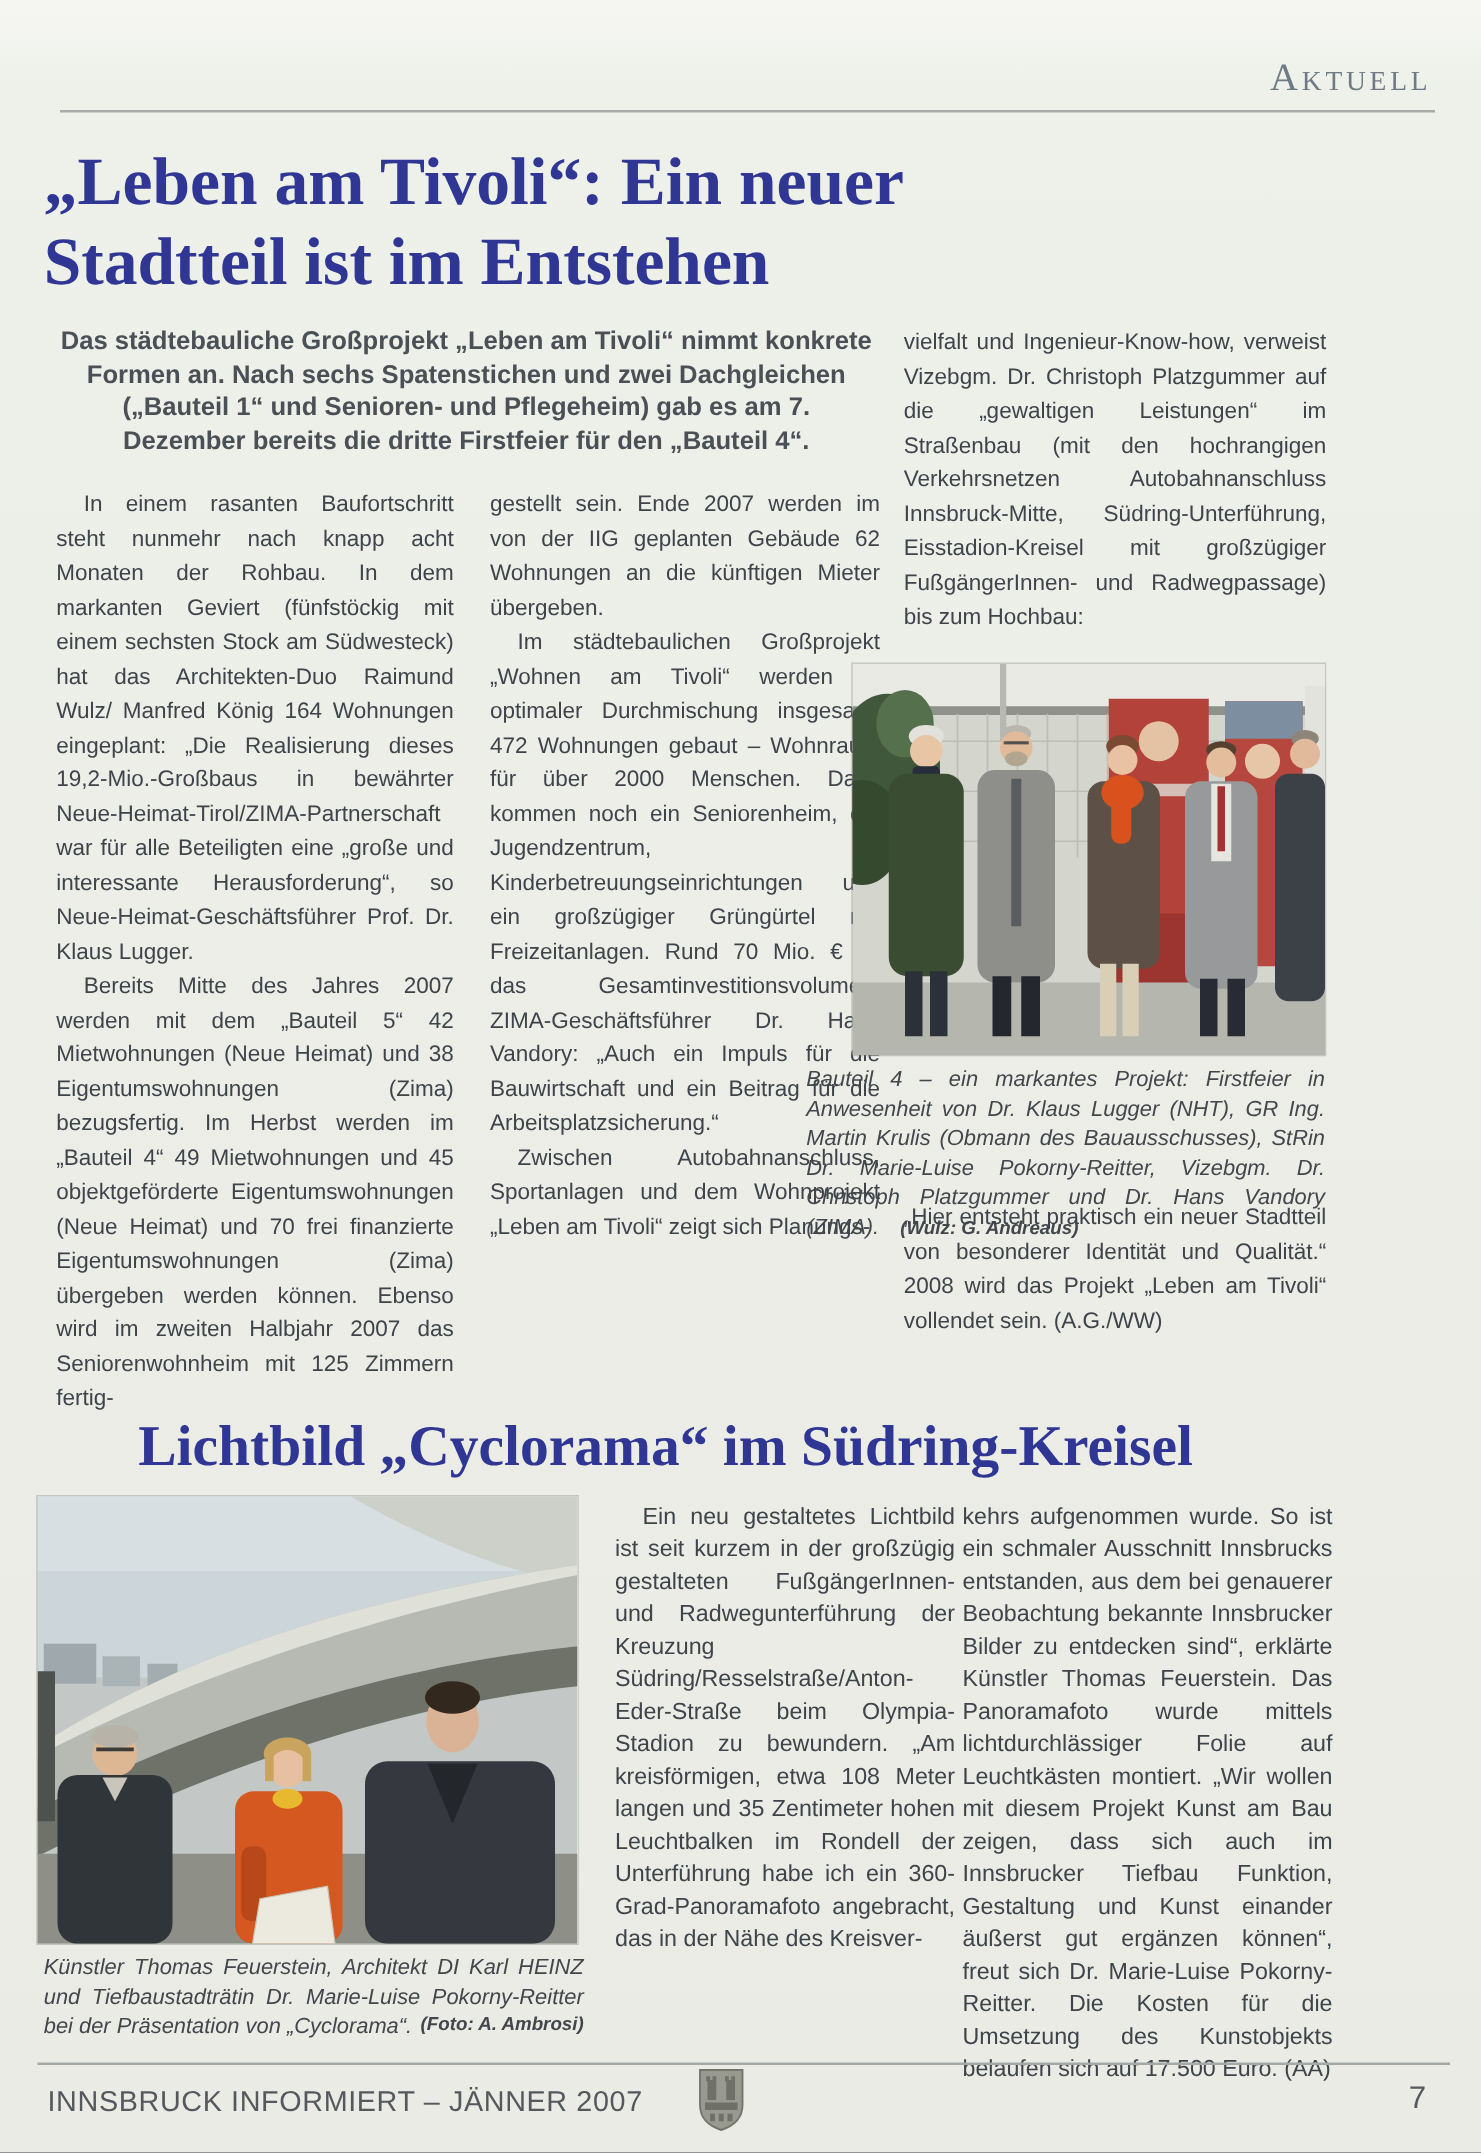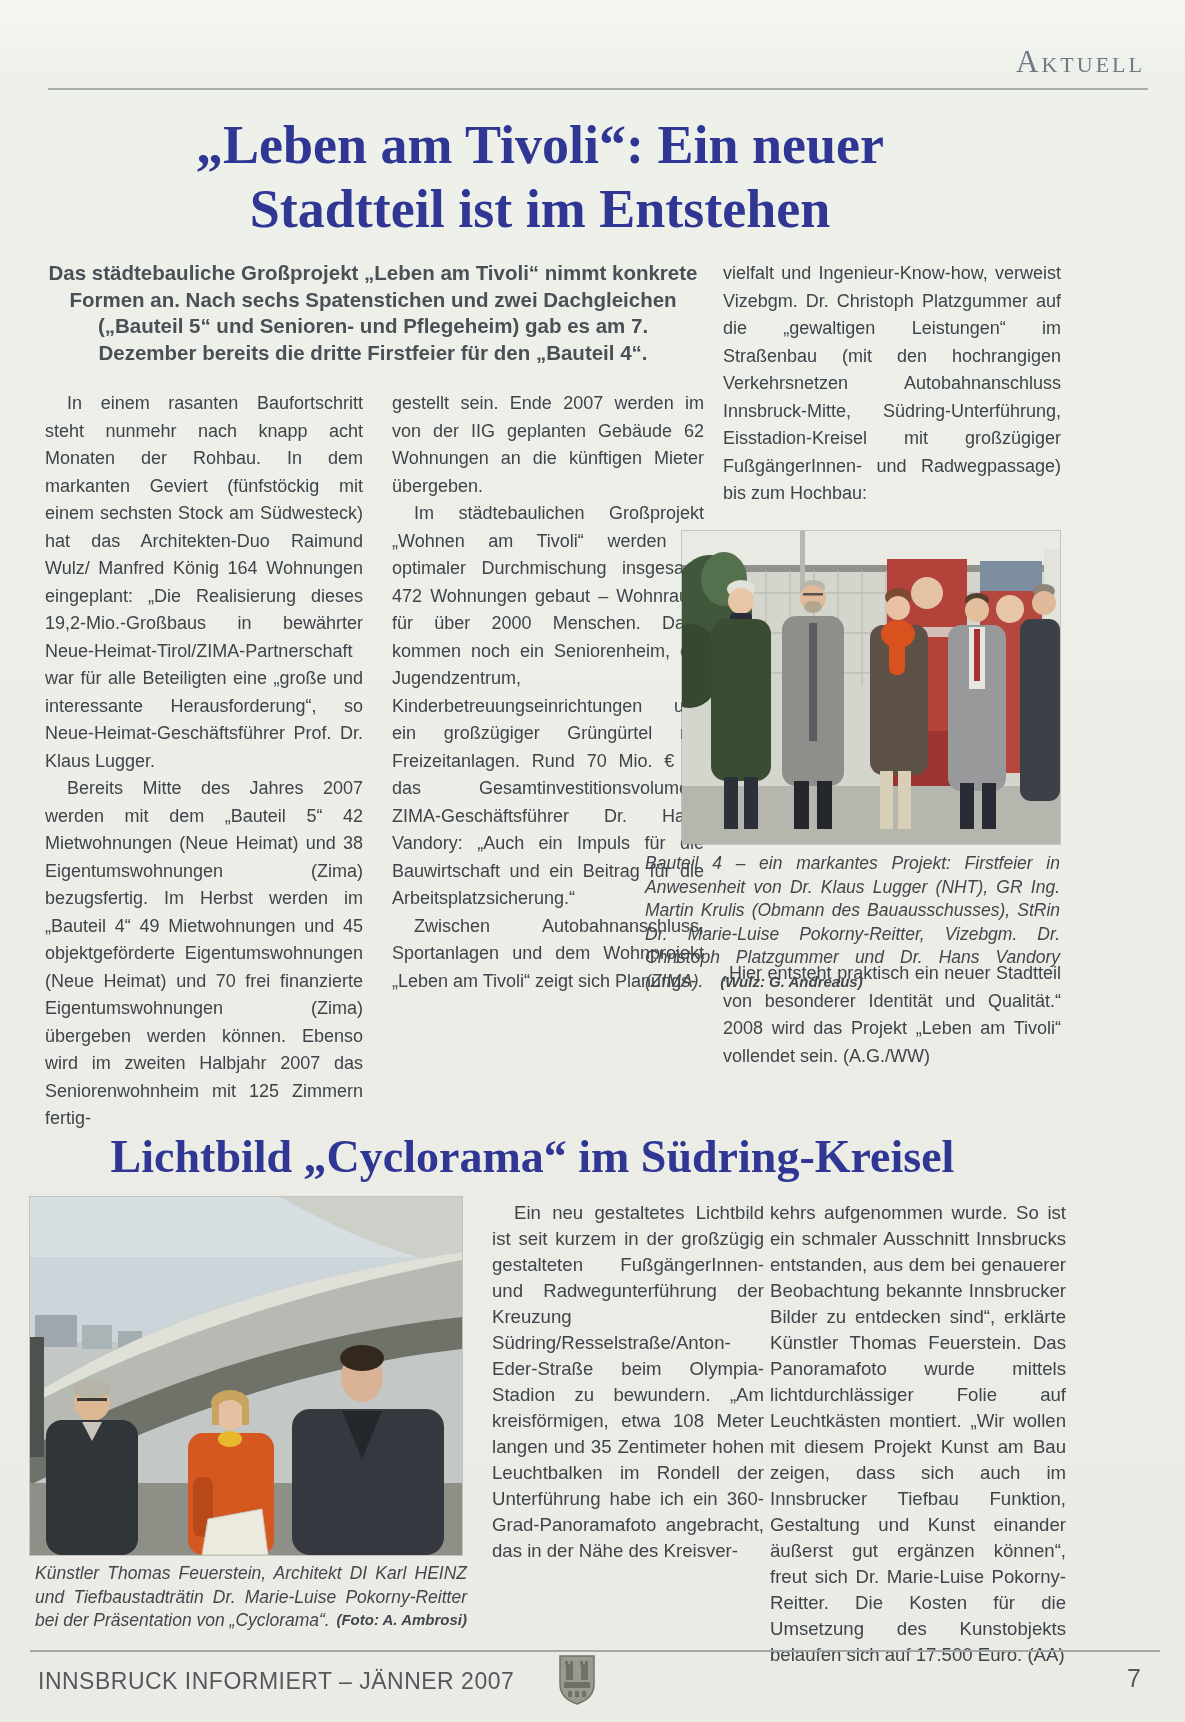--- a/index.html
+++ b/index.html
@@ -8,21 +8,21 @@
     background:linear-gradient(180deg,#f6f7f3 0%,#eef0ea 4%,#ebede6 55%,#e9ebe4 100%);
     font-family:"Liberation Sans",sans-serif;color:#42464b;
   }
   .section-label{
     position:absolute;top:44px;right:40px;
     font-family:"Liberation Serif",serif;font-variant:small-caps;
     font-size:31px;letter-spacing:3px;color:#6e7a85;
   }
   .header-rule{position:absolute;top:88px;left:48px;width:1100px;height:2px;background:#a8adaa;}
   .a1-title{
-    position:absolute;top:114px;left:35px;width:1010px;margin:0;text-align:center;
+    position:absolute;top:114px;left:35px;width:1010px;margin:0;text-align:left;
     font-family:"Liberation Serif",serif;font-weight:bold;font-size:54px;line-height:1.18;
     color:#2f3694;
   }
   .a1-title span{display:block;}
   .a1-lead{
     position:absolute;top:260px;left:48px;width:650px;margin:0;
     font-size:20.5px;line-height:26.5px;font-weight:bold;color:#4b5056;text-align:center;
   }
   .body-col{position:absolute;font-size:18px;line-height:27.5px;text-align:justify;color:#3f444a;}
   .body-col p{margin:0;}
@@ -59,21 +59,21 @@
 <div class="page">
 
   <div class="section-label">Aktuell</div>
   <div class="header-rule"></div>
 
   <h1 class="a1-title">
     <span>„Leben am Tivoli“: Ein neuer</span>
     <span>Stadtteil ist im Entstehen</span>
   </h1>
 
-  <p class="a1-lead">Das städtebauliche Großprojekt „Leben am Tivoli“ nimmt konkrete Formen an. Nach sechs Spatenstichen und zwei Dachgleichen („Bauteil 5“ und Senioren- und Pflegeheim) gab es am 7. Dezember bereits die dritte Firstfeier für den „Bauteil 4“.</p>
+  <p class="a1-lead">Das städtebauliche Großprojekt „Leben am Tivoli“ nimmt konkrete Formen an. Nach sechs Spatenstichen und zwei Dachgleichen („Bauteil 1“ und Senioren- und Pflegeheim) gab es am 7. Dezember bereits die dritte Firstfeier für den „Bauteil 4“.</p>
 
   <div class="body-col col1">
     <p class="indent">In einem rasanten Baufortschritt steht nunmehr nach knapp acht Monaten der Rohbau. In dem markanten Geviert (fünfstöckig mit einem sechsten Stock am Südwesteck) hat das Architekten-Duo Raimund Wulz/ Manfred König 164 Wohnungen eingeplant: „Die Realisierung dieses 19,2-Mio.-Großbaus in bewährter Neue-Heimat-Tirol/ZIMA-Partnerschaft war für alle Beteiligten eine „große und interessante Herausforderung“, so Neue-Heimat-Geschäftsführer Prof. Dr. Klaus Lugger.</p>
     <p class="indent">Bereits Mitte des Jahres 2007 werden mit dem „Bauteil 5“ 42 Mietwohnungen (Neue Heimat) und 38 Eigentumswohnungen (Zima) bezugsfertig. Im Herbst werden im „Bauteil 4“ 49 Mietwohnungen und 45 objektgeförderte Eigentumswohnungen (Neue Heimat) und 70 frei finanzierte Eigentumswohnungen (Zima) übergeben werden können. Ebenso wird im zweiten Halbjahr 2007 das Seniorenwohnheim mit 125 Zimmern fertig-</p>
   </div>
 
   <div class="body-col col2">
     <p>gestellt sein. Ende 2007 werden im von der IIG geplanten Gebäude 62 Wohnungen an die künftigen Mieter übergeben.</p>
     <p class="indent">Im städtebaulichen Großprojekt „Wohnen am Tivoli“ werden in optimaler Durchmischung insgesamt 472 Wohnungen gebaut – Wohnraum für über 2000 Menschen. Dazu kommen noch ein Seniorenheim, ein Jugendzentrum, Kinderbetreuungseinrichtungen und ein großzügiger Grüngürtel mit Freizeitanlagen. Rund 70 Mio. € ist das Gesamtinvestitionsvolumen. ZIMA-Geschäftsführer Dr. Hans Vandory: „Auch ein Impuls für die Bauwirtschaft und ein Beitrag für die Arbeitsplatzsicherung.“</p>
     <p class="indent">Zwischen Autobahnanschluss, Sportanlagen und dem Wohnprojekt „Leben am Tivoli“ zeigt sich Planungs-</p>

